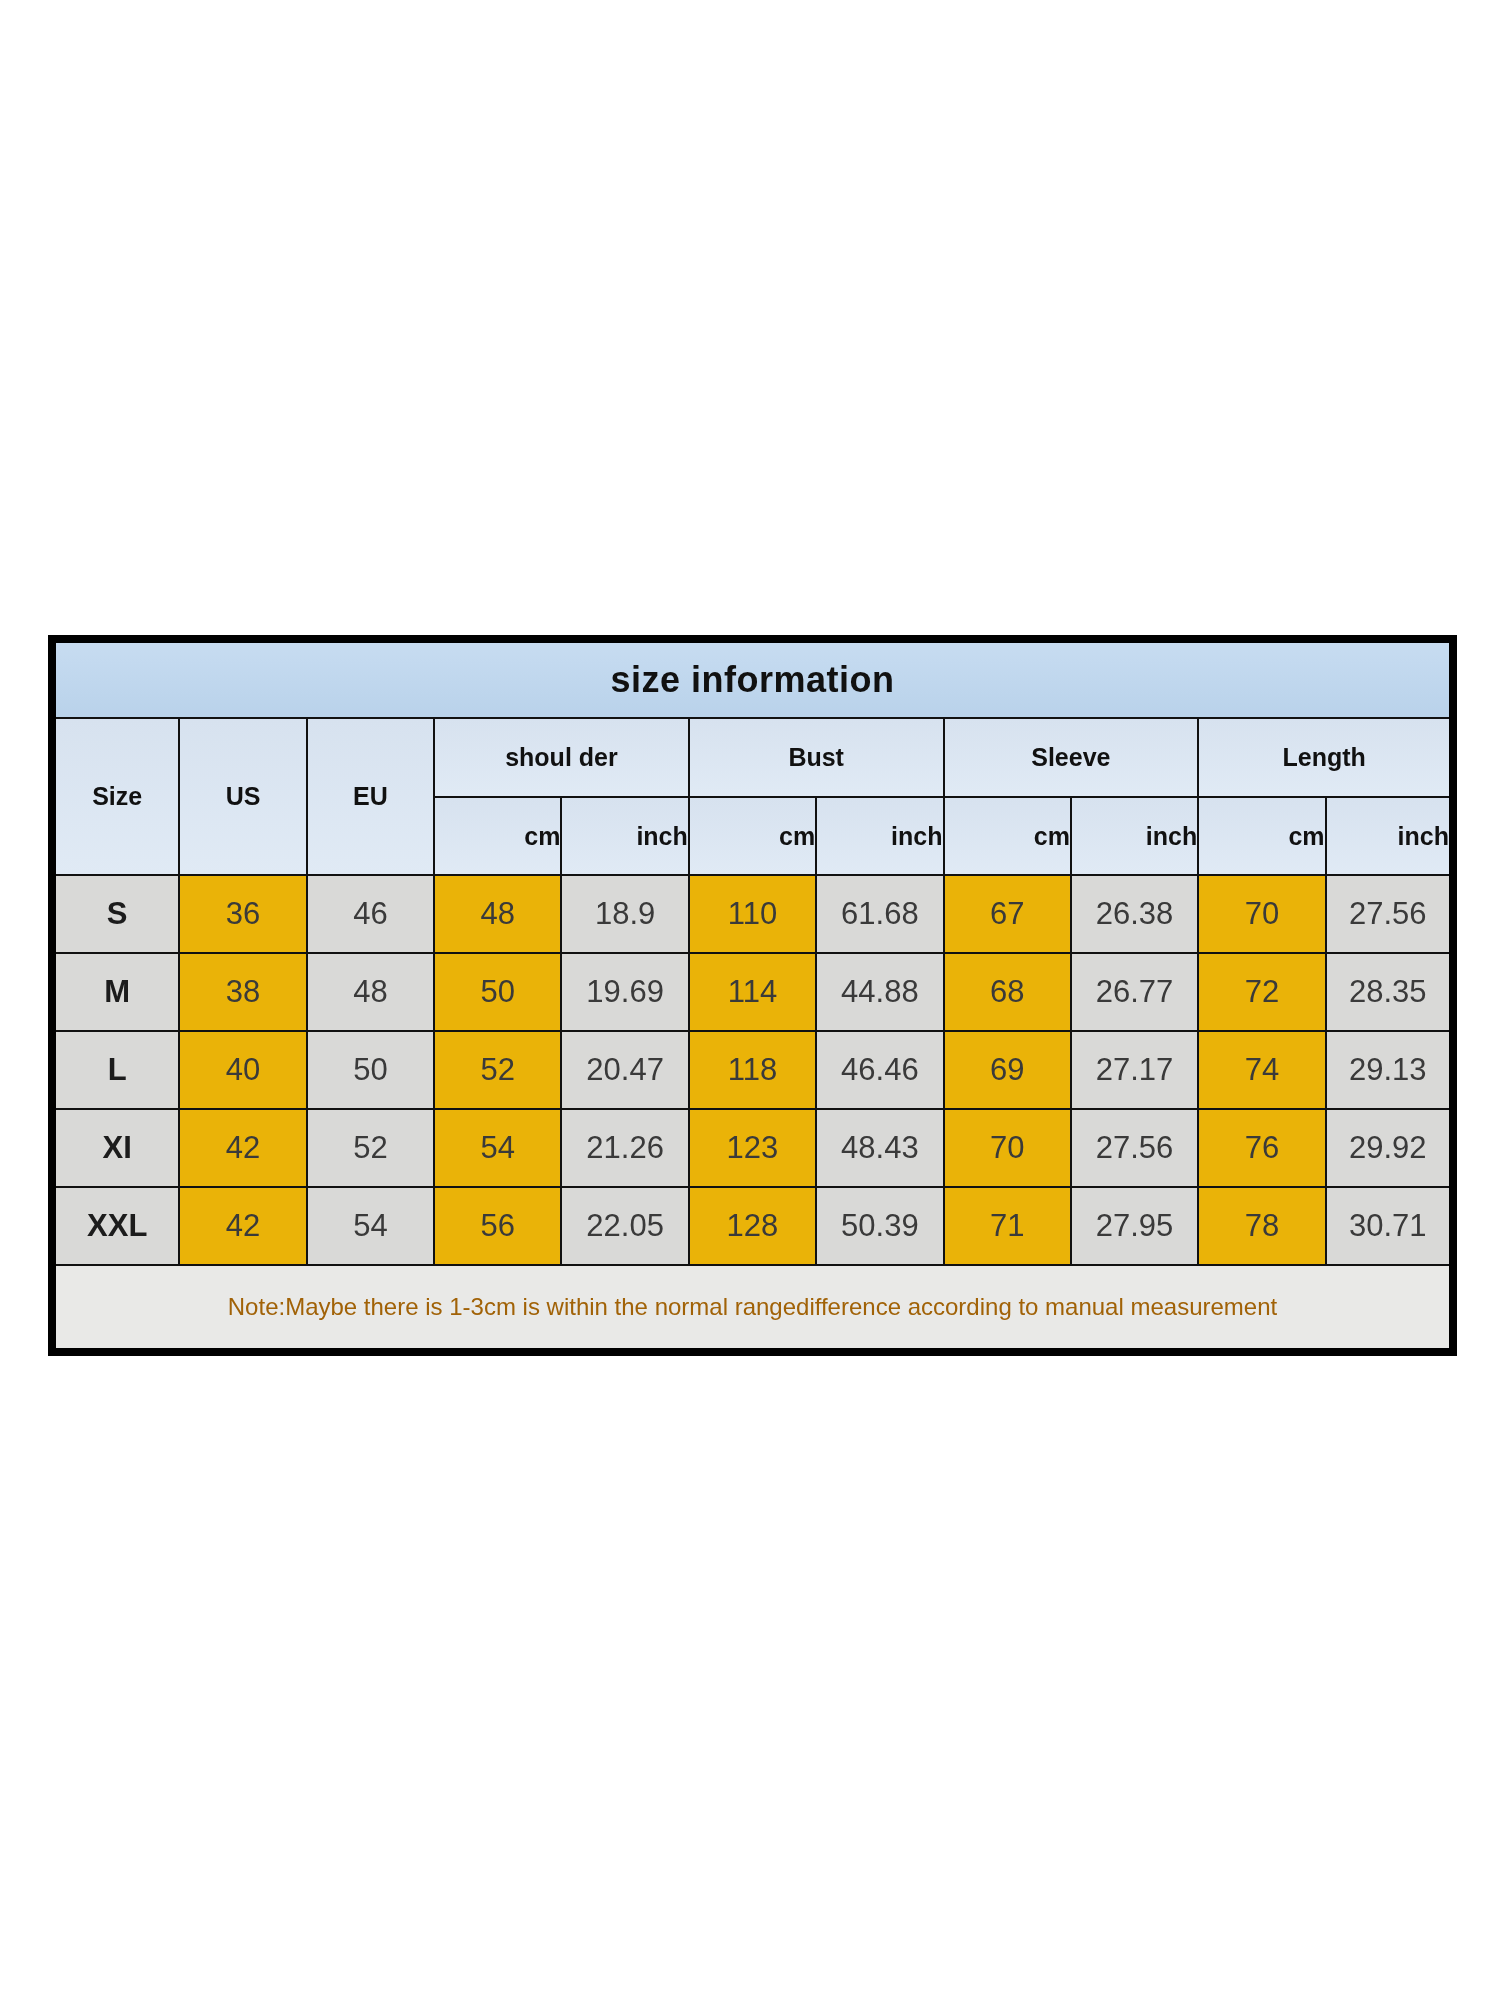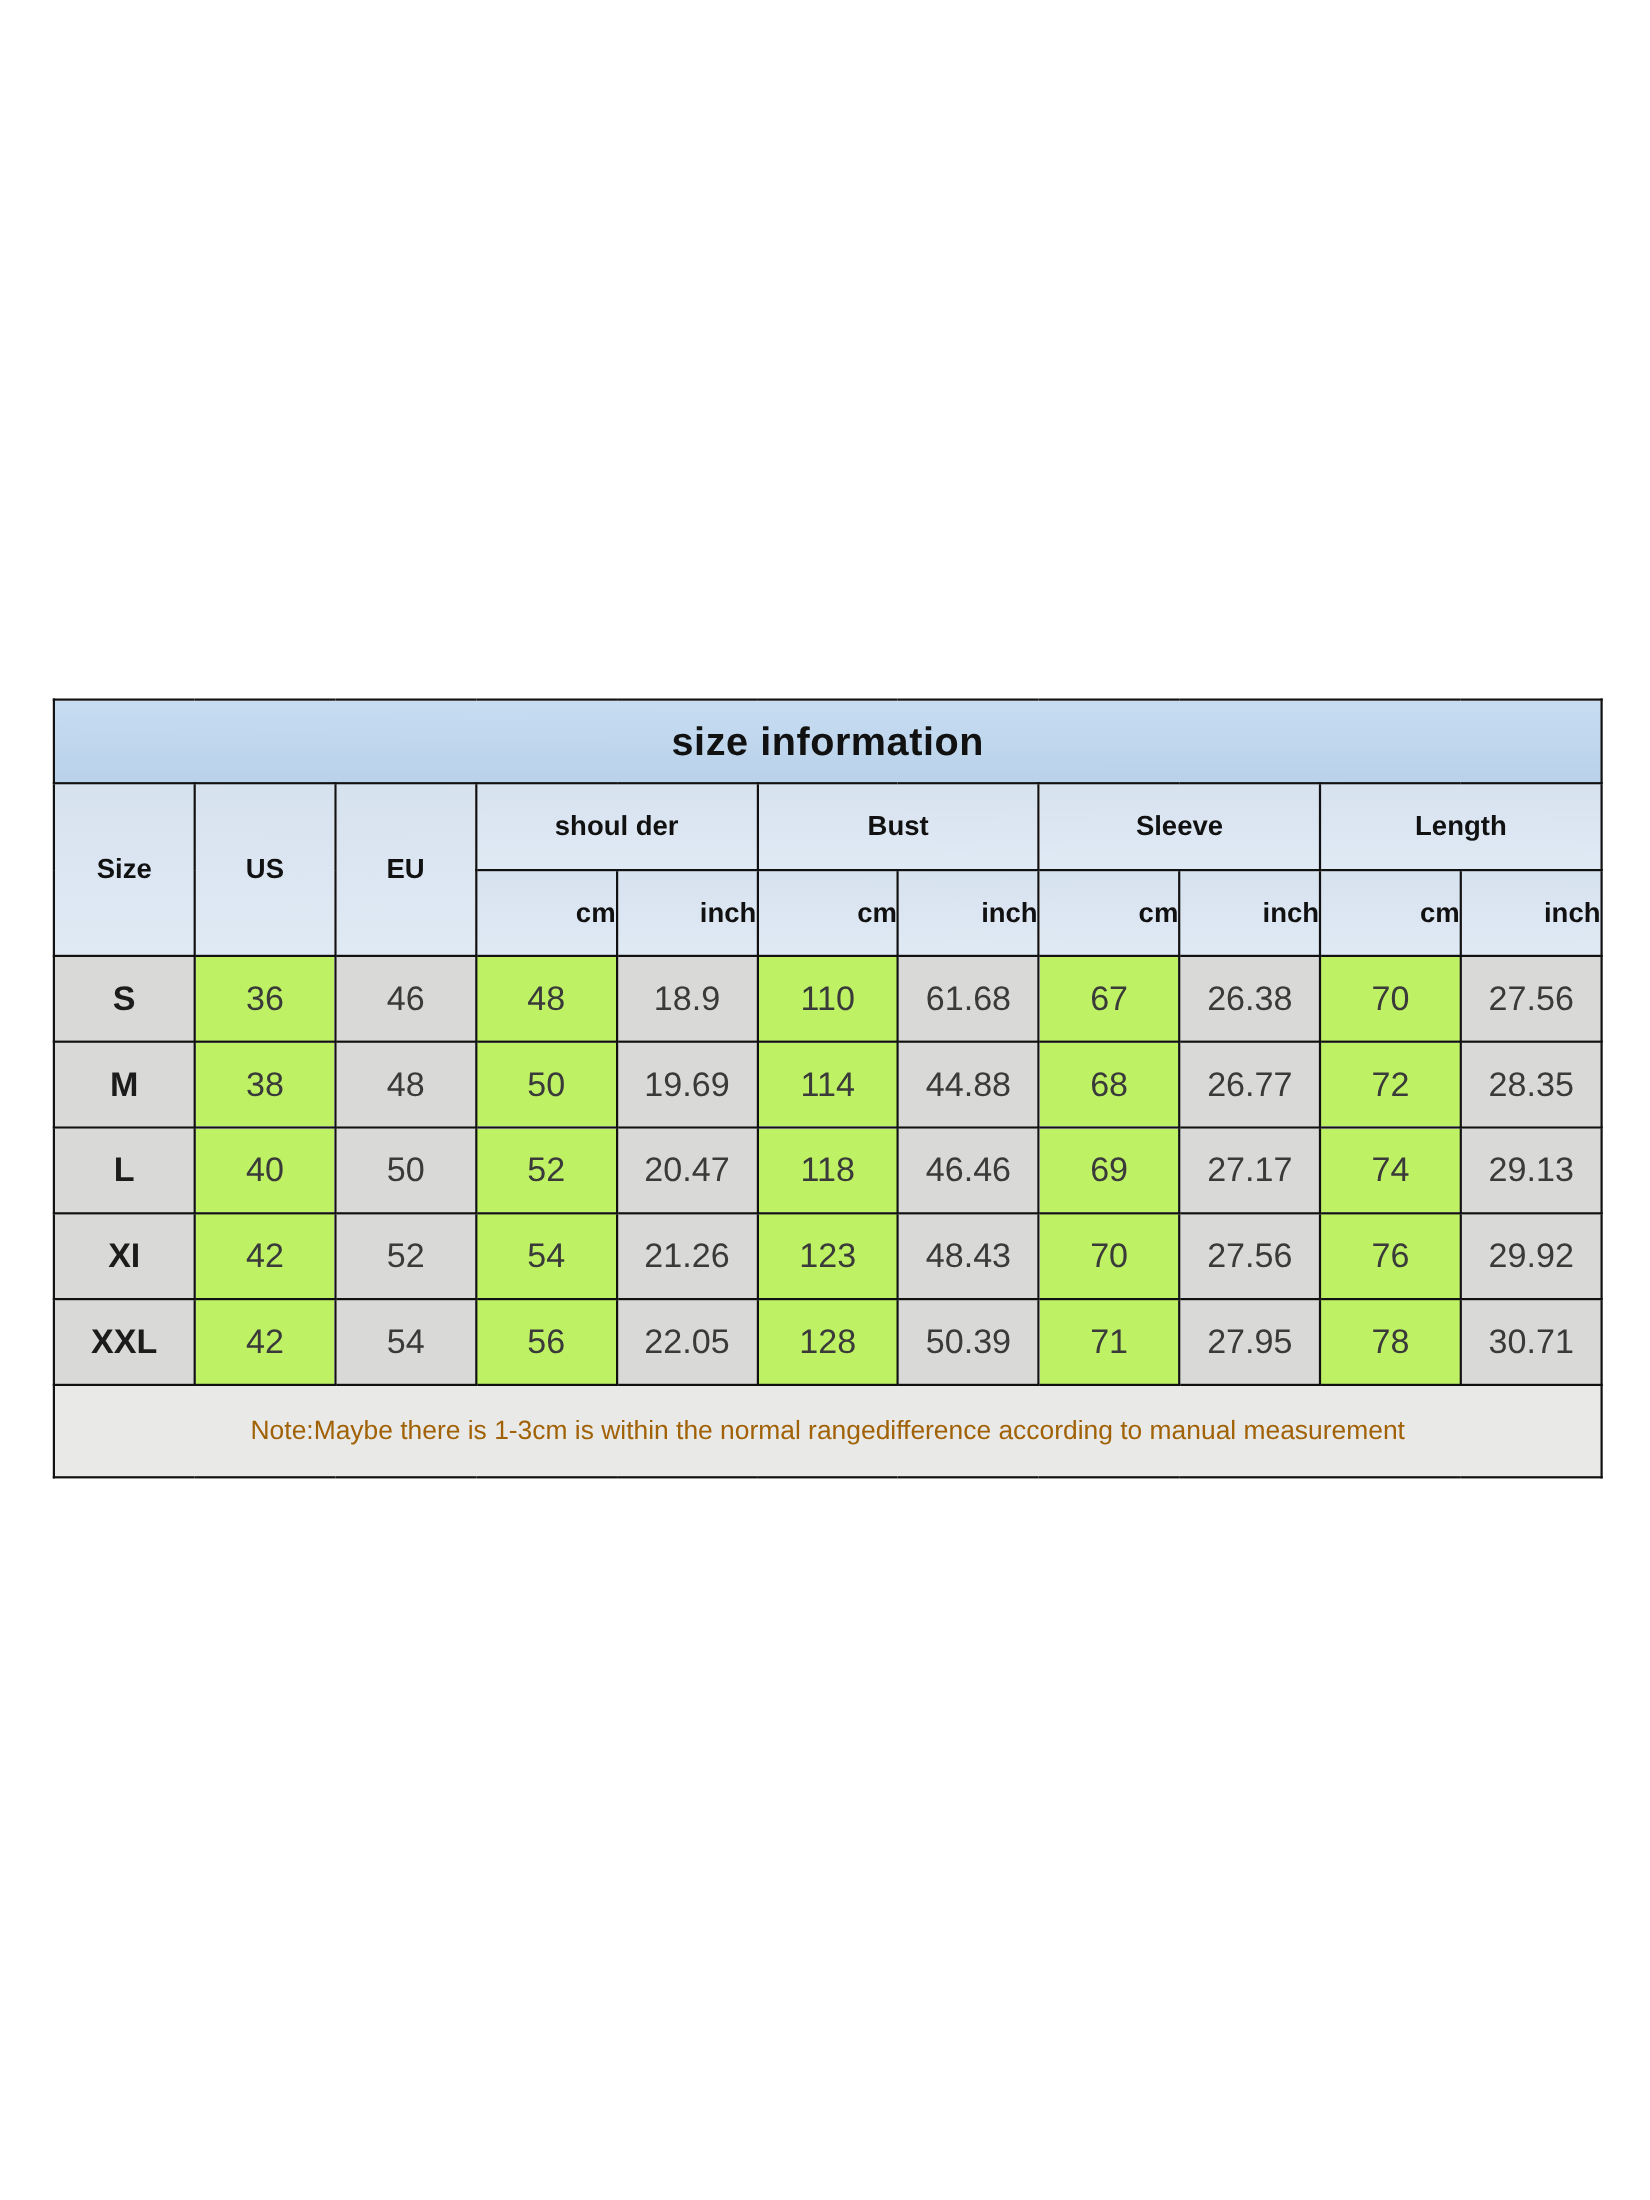--- a/index.html
+++ b/index.html
@@ -17,21 +17,21 @@
     background: #ffffff;
     overflow: hidden;
   }
   table.size-chart {
     position: absolute;
     left: 48px;
     top: 635px;
     width: 1409px;
     border-collapse: collapse;
     table-layout: fixed;
-    border: 1px solid #000000;
+    border: 8px solid #000000;
   }
   table.size-chart th,
   table.size-chart td {
     border: 2px solid #111111;
     text-align: center;
     vertical-align: middle;
     padding: 0;
     overflow: hidden;
   }
   tr.title-row th {
@@ -54,21 +54,21 @@
     height: 76px;
     font-size: 31px;
     font-weight: normal;
     color: #3a3a3a;
   }
   tbody td.size-label {
     font-weight: bold;
     color: #1c1c1c;
   }
   td.col-dark { background: #d9d9d7; }
-  td.col-light { background: #bef264; }
+  td.col-light { background: #eab308; }
   tr.note-row td {
     height: 82px;
     background: #e9e9e7;
     font-size: 24px;
     color: #a16207;
     font-weight: normal;
   }
 </style>
 </head>
 <body>

